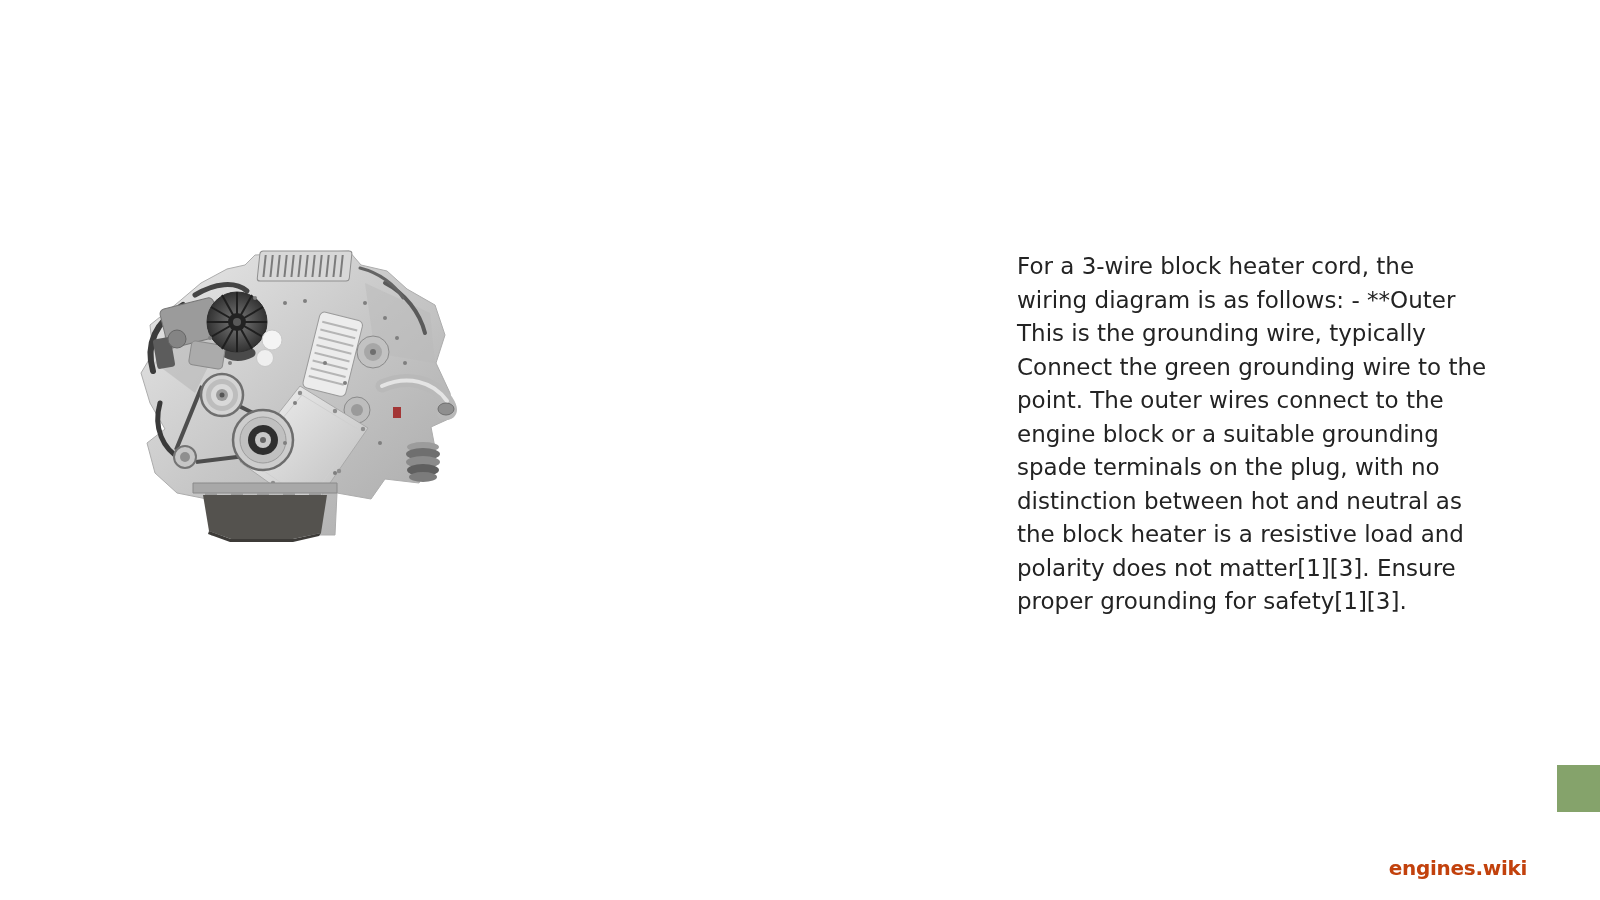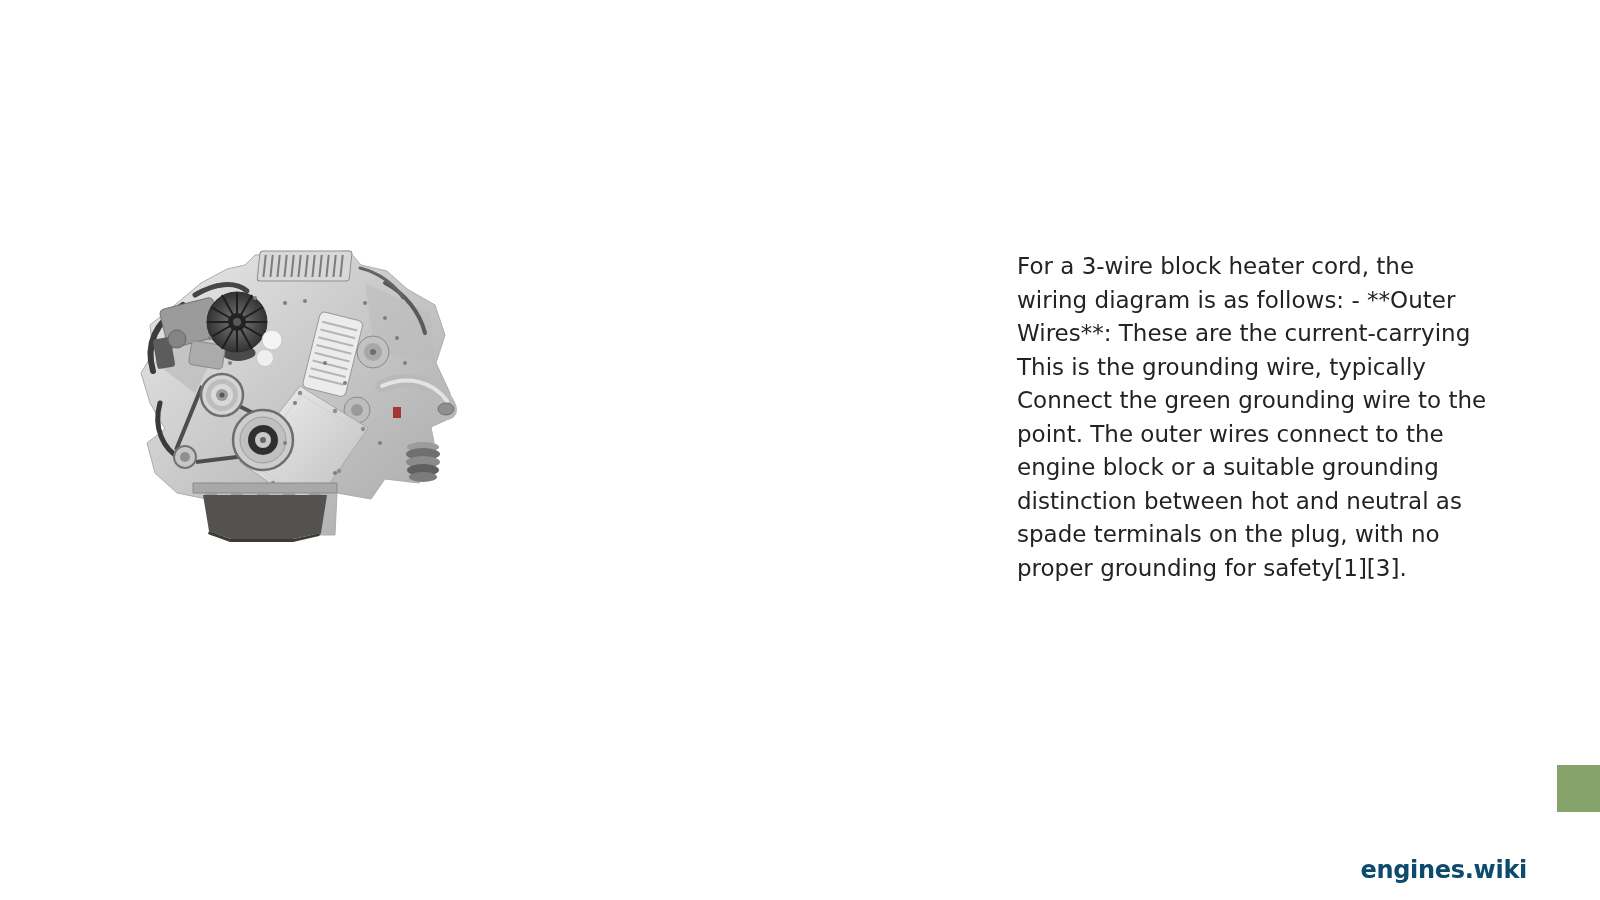--- a/index.html
+++ b/index.html
@@ -29,23 +29,23 @@
   .answer-text .line{white-space:nowrap;}
   .accent-square{
     position:absolute;
     right:0;top:765px;
     width:43px;height:47px;
     background:#85a36b;
   }
   .site-brand{
     position:absolute;
     right:73px;top:856px;
-    font-size:24px;
+    font-size:20px;
     font-weight:700;
-    color:#0c4a6e;
+    color:#c2410c;
     letter-spacing:-0.3px;
   }
 </style>
 </head>
 <body>
 
 <main class="page">
 
   <figure class="engine-figure">
     <svg viewBox="0 0 322 300" xmlns="http://www.w3.org/2000/svg" role="img">
@@ -224,27 +224,28 @@
         <circle cx="190" cy="120" r="2"></circle>
           <circle cx="210" cy="140" r="2"></circle>
           <circle cx="245" cy="200" r="2"></circle>
       </g>
     </svg>
   </figure>
 
   <div class="answer-text">
     <div class="line">For a 3-wire block heater cord, the</div>
     <div class="line">wiring diagram is as follows: - **Outer</div>
-    <div class="line">Wires**: These are the current-carrying</div>
     <div class="line">This is the grounding wire, typically</div>
     <div class="line">Connect the green grounding wire to the</div>
     <div class="line">point. The outer wires connect to the</div>
     <div class="line">engine block or a suitable grounding</div>
+    <div class="line">spade terminals on the plug, with no</div>
     <div class="line">distinction between hot and neutral as</div>
-    <div class="line">spade terminals on the plug, with no</div>
+    <div class="line">the block heater is a resistive load and</div>
+    <div class="line">polarity does not matter[1][3]. Ensure</div>
     <div class="line">proper grounding for safety[1][3].</div>
   </div>
 
   <div class="accent-square" style="background-color: rgb(133, 163, 107);"></div>
 
   <div class="site-brand">engines.wiki</div>
 
 </main>
 
 </body></html>

